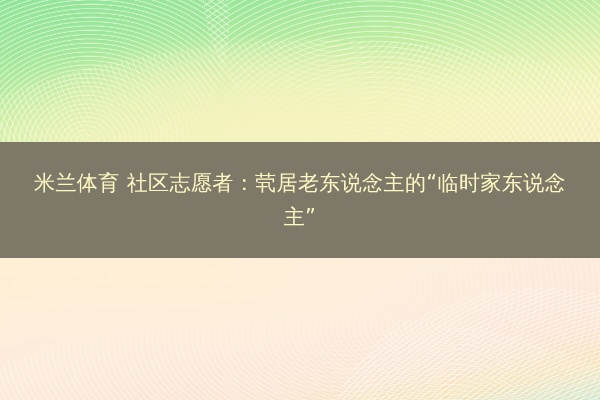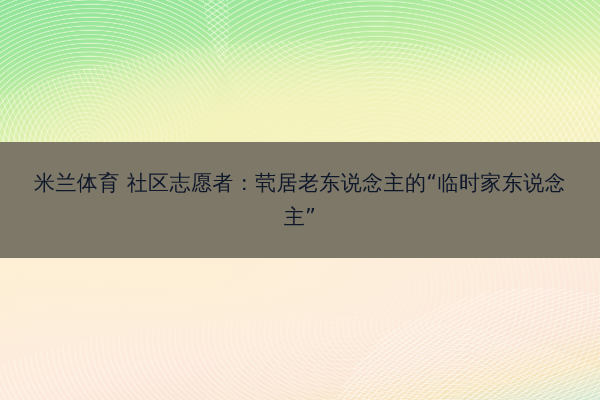--- a/index.html
+++ b/index.html
@@ -165,21 +165,21 @@
     height: 116px;
     background: #7d7868;
     display: flex;
     align-items: center;
     justify-content: center;
   }
   #title-text {
     width: 560px;
     margin: 0;
     text-align: center;
-    color: #0f172a;
+    color: #fef9c3;
     font-size: 21px;
     font-weight: 400;
     line-height: 34px;
     letter-spacing: .4px;
     font-family: "DejaVu Sans", "Liberation Sans", sans-serif;
   }
 </style>
 </head>
 <body>
 

